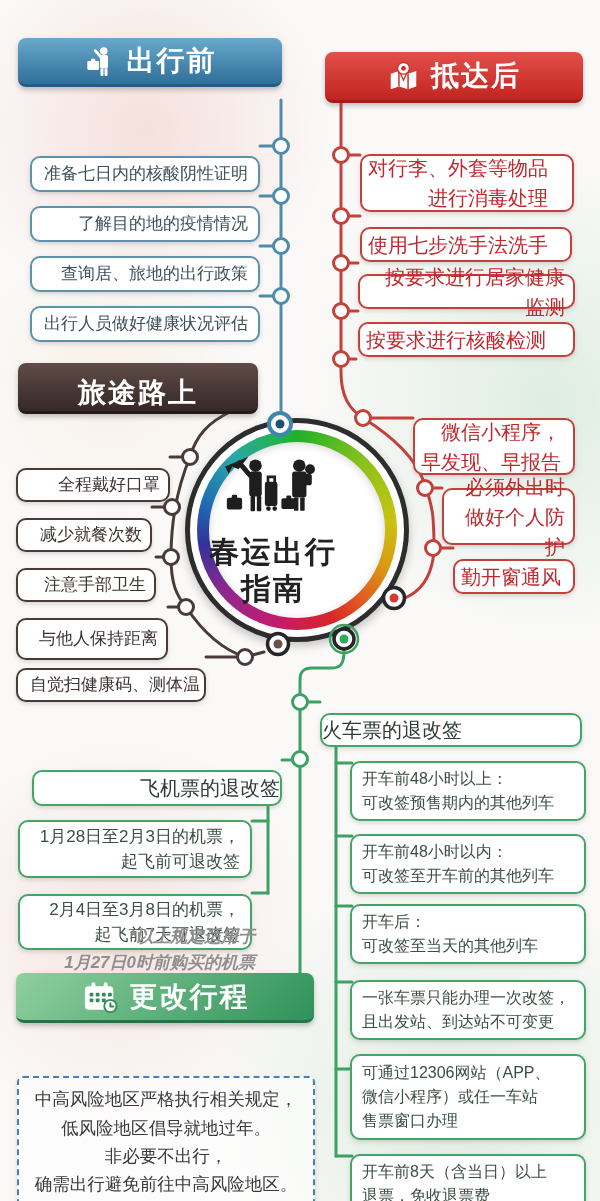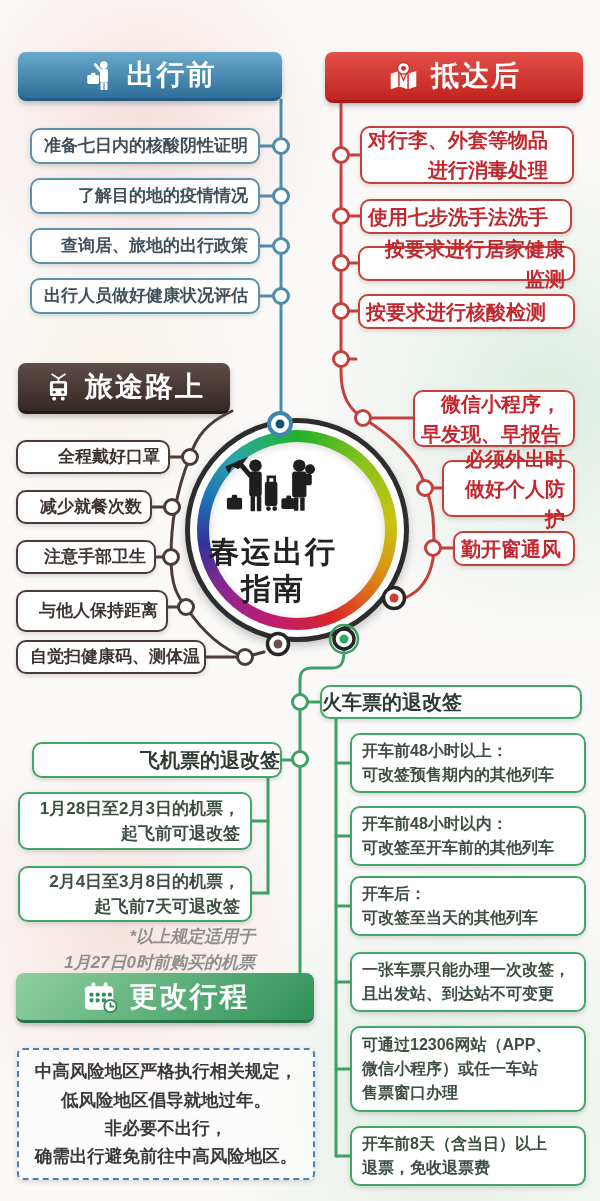--- a/index.html
+++ b/index.html
@@ -24,22 +24,23 @@
     border-radius:8px;box-shadow:0 3px 5px rgba(90,90,90,.35);
   }
   .hdr-blue{background:linear-gradient(180deg,#69a9cb,#2f6f99);border-bottom:3px solid #215d84;}
   .hdr-red{background:linear-gradient(180deg,#e25049,#c2241f);border-bottom:3px solid #a41b18;}
   .hdr-brown{background:linear-gradient(180deg,#5f4c48,#352826);border-bottom:3px solid #241a19;}
   .hdr-green{background:linear-gradient(135deg,#90d0a0,#2f9159);border-bottom:3px solid #257347;}
 
   .box{
     position:absolute;z-index:6;box-sizing:border-box;background:#fff;
     border-radius:10px;display:flex;align-items:center;
-    font-weight:700;white-space:pre-line;line-height:1.5;
+    font-weight:400;white-space:pre-line;line-height:1.5;
     box-shadow:0 2px 4px rgba(110,110,110,.25);
+    margin-top:28px;
   }
   .bx-blue{border:2.5px solid #5d92ae;color:#3f505a;font-size:17px;justify-content:flex-end;text-align:right;padding:2px 10px;}
   .bx-red{border:2.5px solid #c4403b;color:#c1272d;font-size:20px;justify-content:flex-start;text-align:right;padding:2px 8px 2px 6px;}
   .bx-brown{border:2.5px solid #4b3b38;color:#3d3431;font-size:17px;justify-content:flex-end;text-align:right;padding:2px 8px;}
   .bx-green{border:2.5px solid #43a566;color:#3c4f42;font-size:16px;justify-content:flex-start;text-align:left;padding:2px 10px;}
   .bx-ghead{border:2.5px solid #43a566;color:#2f3b33;font-size:20px;}
   .bx-notice{border:2.5px dashed #4a7fb5;border-radius:6px;background:rgba(255,255,255,.55);
     color:#3a3a3a;font-size:17.5px;justify-content:center;text-align:center;line-height:1.62;padding:8px;}
   .footnote{
     position:absolute;z-index:6;color:#8f8f8f;font-style:italic;font-weight:700;
@@ -144,21 +145,21 @@
         <rect x="95" y="50.5" width="5" height="15" rx="1"></rect>
         <rect x="102" y="50.5" width="5" height="15" rx="1"></rect>
         <rect x="86.5" y="48.5" width="5.5" height="4.5" rx="1.5"></rect>
         <rect x="81" y="51.5" width="15" height="12" rx="2"></rect>
       </g>
     </svg>
     <div class="center-title">春运出行
 指南</div>
   </div>
 
-  <div class="hdr hdr-blue" style="left:18px;top:52px;width:264px;height:46px;">
+  <div class="hdr hdr-blue" style="left:18px;top:38px;width:264px;height:46px;">
     <svg width="32" height="32" viewBox="0 0 34 34">
       <g fill="#fff">
         <circle cx="21" cy="6.5" r="4"></circle>
         <path d="M18,13 L12,6" stroke="#fff" stroke-width="3" stroke-linecap="round"></path>
         <rect x="17" y="10.5" width="8.5" height="14.5" rx="2"></rect>
         <rect x="17.5" y="25" width="3.2" height="8" rx="1"></rect>
         <rect x="21.8" y="25" width="3.2" height="8" rx="1"></rect>
         <rect x="7.5" y="14.5" width="4.5" height="3.5" rx="1"></rect>
         <rect x="3.5" y="17" width="12.5" height="9.5" rx="1.5"></rect>
       </g>
@@ -170,21 +171,21 @@
     <svg width="33" height="31" viewBox="0 0 36 34">
       <path d="M4,14 L13,11 L23,14 L32,11 L32,28 L23,31 L13,28 L4,31 Z" fill="#fff"></path>
       <path d="M13,11 V28 M23,14 V31" stroke="#cf2b26" stroke-width="1.6"></path>
       <path d="M13.2,10.5 L22.8,10.5 L18,21 Z" fill="#fff" stroke="#cf2b26" stroke-width="1.4"></path>
       <circle cx="18" cy="8" r="6.5" fill="#fff" stroke="#cf2b26" stroke-width="1.4"></circle>
       <circle cx="18" cy="8" r="2.6" fill="#cf2b26"></circle>
     </svg>
     <span>抵达后</span>
   </div>
 
-  <div class="hdr hdr-brown" style="left:18px;top:363px;width:212px;height:48px;">
+  <div class="hdr hdr-brown" style="left:18px;top:363px;width:240px;height:48px;flex-direction:column;">
     <svg width="31" height="30" viewBox="0 0 36 34">
       <path d="M10,2 L18,7 L26,2 M18,7 V10" fill="none" stroke="#fff" stroke-width="2"></path>
       <rect x="8" y="10" width="20" height="17.5" rx="3" fill="#fff"></rect>
       <rect x="11.5" y="13" width="13" height="5.5" rx="1" fill="#4a3a38"></rect>
       <circle cx="13" cy="23" r="1.7" fill="#4a3a38"></circle>
         <circle cx="23" cy="23" r="1.7" fill="#4a3a38"></circle>
       <circle cx="13" cy="30.5" r="2.3" fill="#fff"></circle>
         <circle cx="23" cy="30.5" r="2.3" fill="#fff"></circle>
     </svg>
     <span>旅途路上</span>

